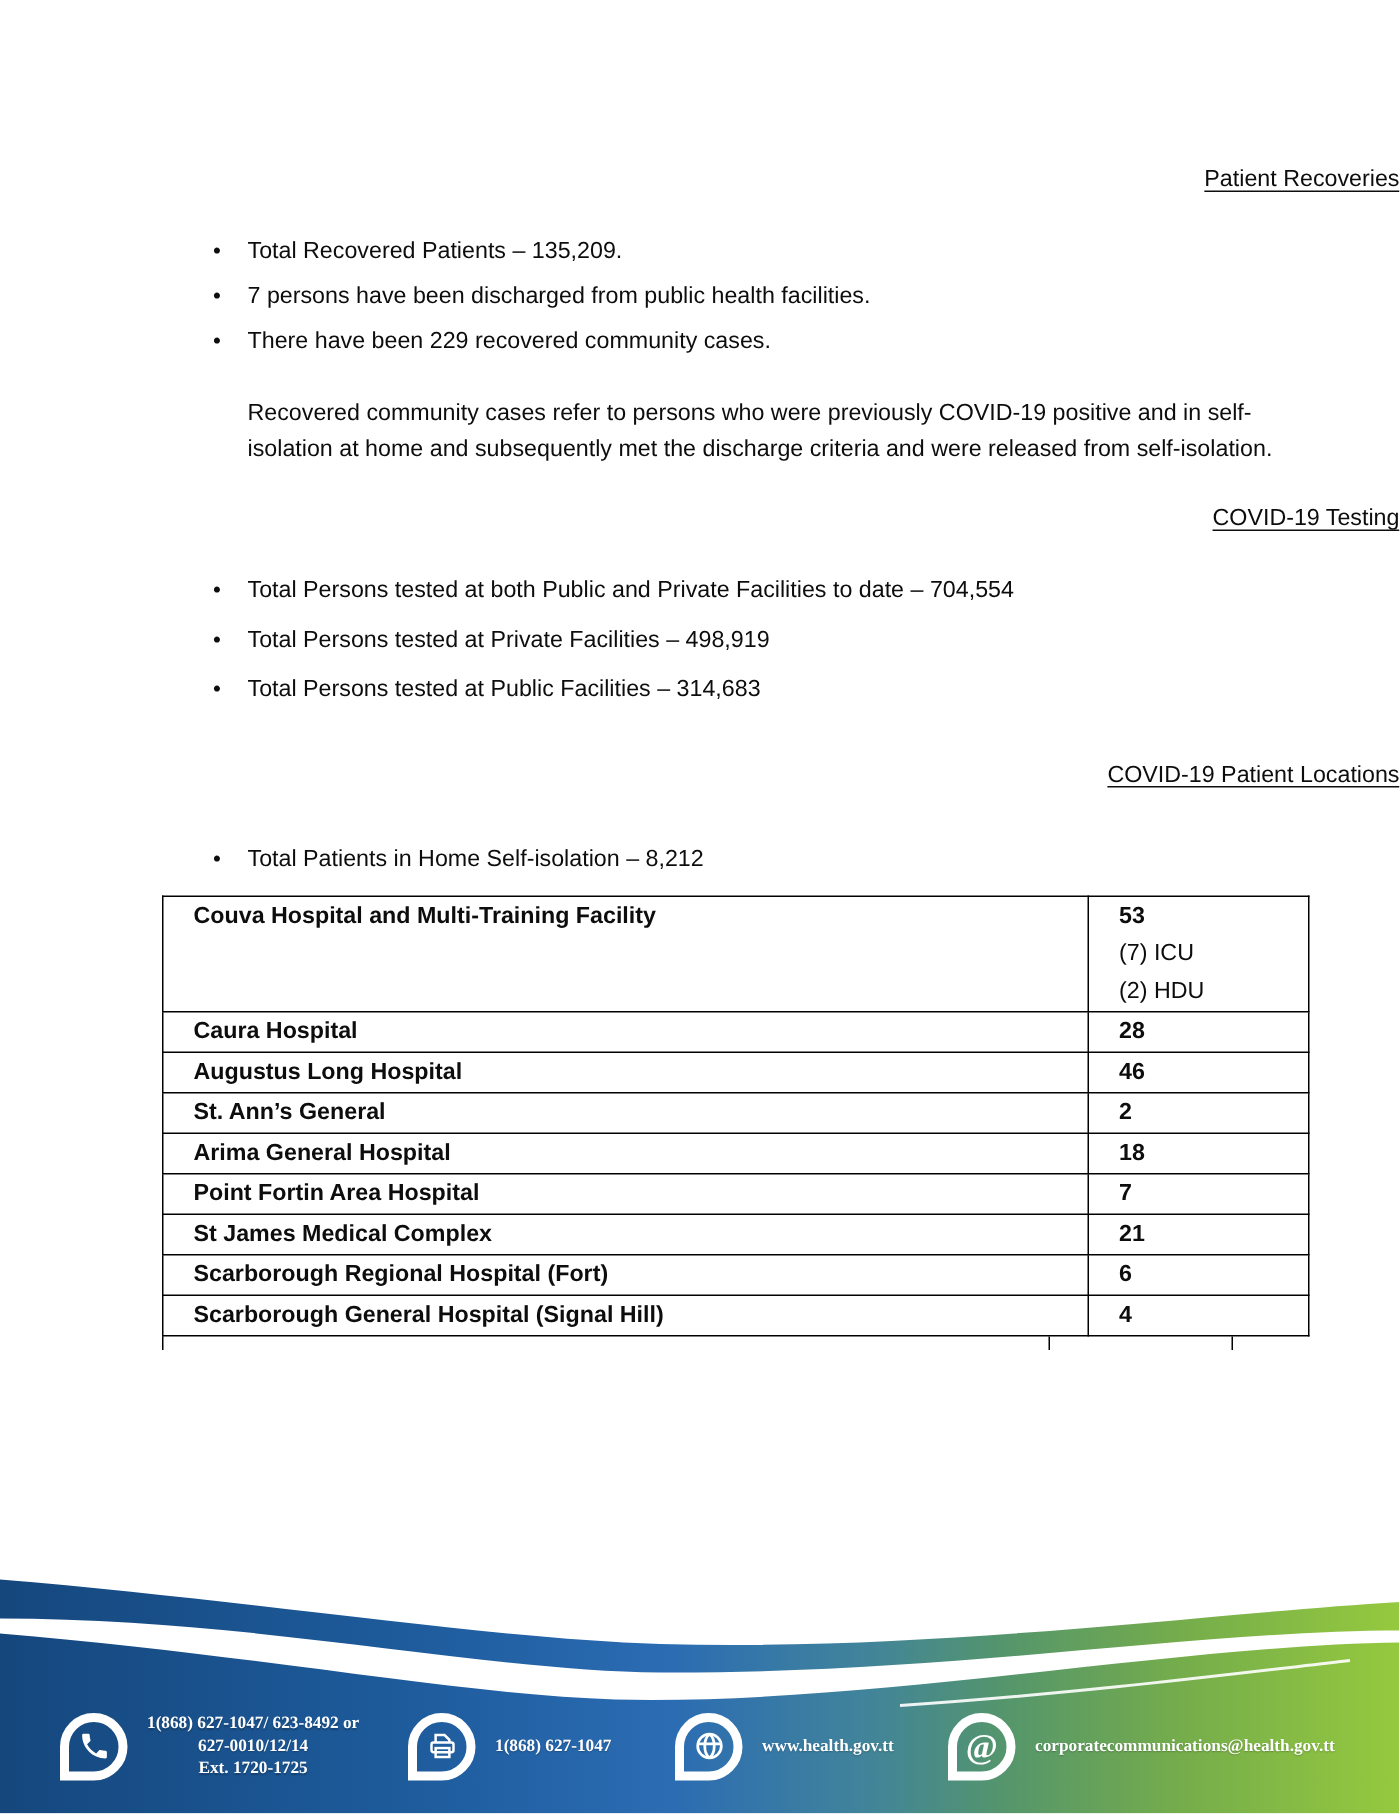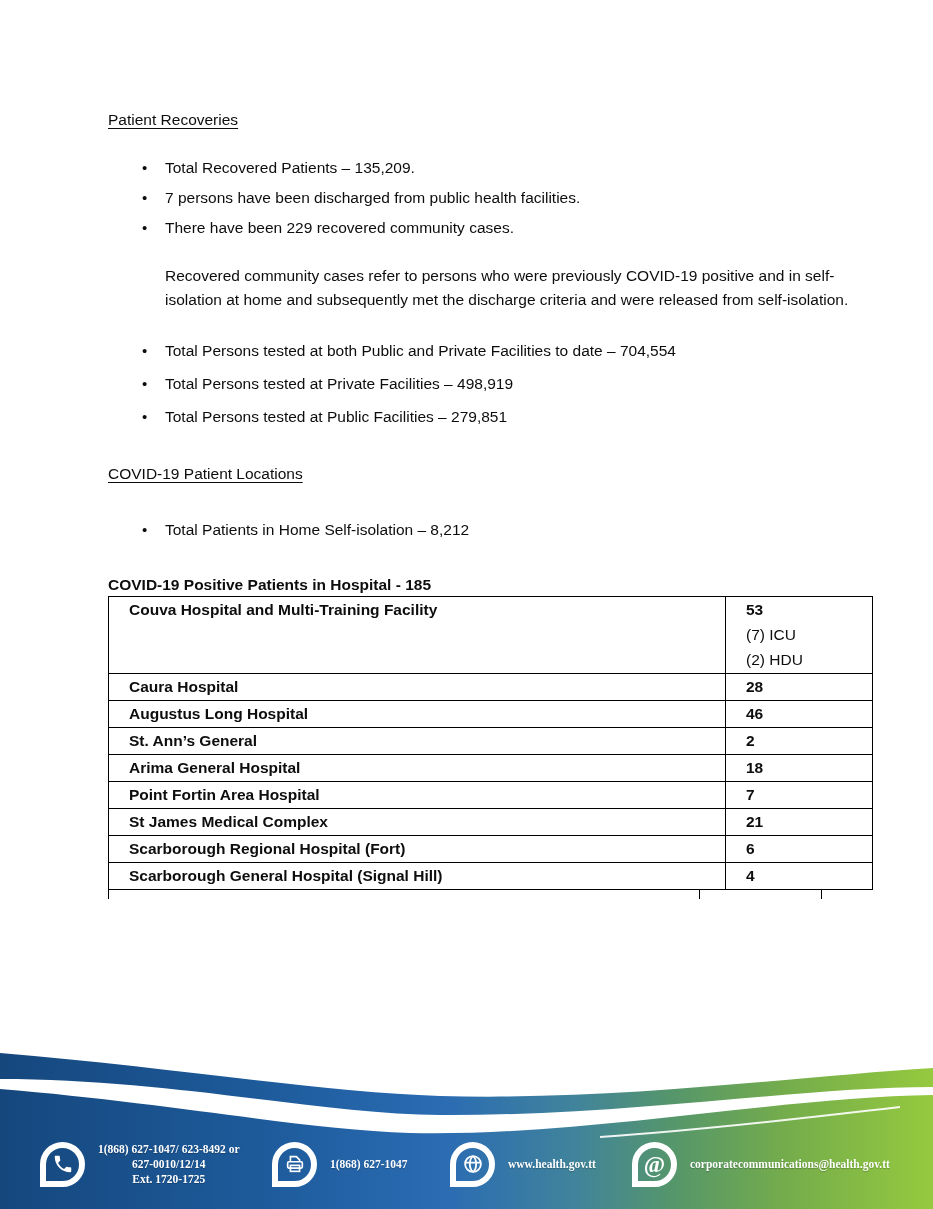--- a/index.html
+++ b/index.html
@@ -3,21 +3,21 @@
 <meta charset="utf-8">
 <style>
   html,body{margin:0;padding:0;}
   body{
     width:933px;height:1209px;position:relative;background:#ffffff;
     font-family:"Liberation Sans",sans-serif;color:#0d0d0d;overflow:hidden;
   }
   .doc{position:absolute;top:0;left:0;width:933px;box-sizing:border-box;
        padding:110px 0 0 108px;}
   h2.sec{font-size:15.5px;font-weight:400;margin:0;line-height:19px;
-         text-decoration:underline;text-underline-offset:3px;}
+         text-decoration:underline;text-underline-offset:3px;text-align:right;}
   ul.bullets{list-style:none;margin:0;padding:0;}
   ul.bullets li{position:relative;padding-left:57px;font-size:15.5px;
                 line-height:18px;margin-bottom:15px;}
   ul.bullets li::before{content:"•";position:absolute;left:34px;top:0;font-size:15px;}
   #sec-recoveries ul{margin-top:30px;}
   #sec-recoveries li{margin-bottom:12px;}
   .note{margin:27px 0 0 57px;width:708px;font-size:15.5px;line-height:24px;}
   #sec-testing{margin-top:24px;}
   #sec-testing ul{margin-top:30px;}
   #sec-locations{margin-top:38px;}
@@ -58,35 +58,35 @@
     <h2 class="sec">Patient Recoveries</h2>
     <ul class="bullets">
         <li>Total Recovered Patients – 135,209.</li>
         <li>7 persons have been discharged from public health facilities.</li>
         <li>There have been 229 recovered community cases.</li>
       </ul>
     <p class="note">Recovered community cases refer to persons who were previously COVID-19 positive and in self-isolation at home and subsequently met the discharge criteria and were released from self-isolation.</p>
   </section>
 
   <section id="sec-testing">
+    <h2 class="sec">COVID-19 Testing</h2>
     <ul class="bullets">
         <li>Total Persons tested at both Public and Private Facilities to date – 704,554</li>
         <li>Total Persons tested at Private Facilities – 498,919</li>
-        <li>Total Persons tested at Public Facilities – 279,851</li>
+        <li>Total Persons tested at Public Facilities – 314,683</li>
       </ul>
   </section>
 
   <section id="sec-locations">
     <h2 class="sec">COVID-19 Patient Locations</h2>
     <ul class="bullets">
         <li>Total Patients in Home Self-isolation – 8,212</li>
       </ul>
   </section>
 
-  <h3 class="table-title">COVID-19 Positive Patients in Hospital - 185</h3>
 
   <table class="hosp">
     <tbody id="hosp-tbody">
         <tr>
           <td class="name">Couva Hospital and Multi-Training Facility</td>
           <td class="val">
             <div class="vnum">53</div>
             <div class="vextra">(7) ICU</div>
             <div class="vextra">(2) HDU</div>
           </td>

